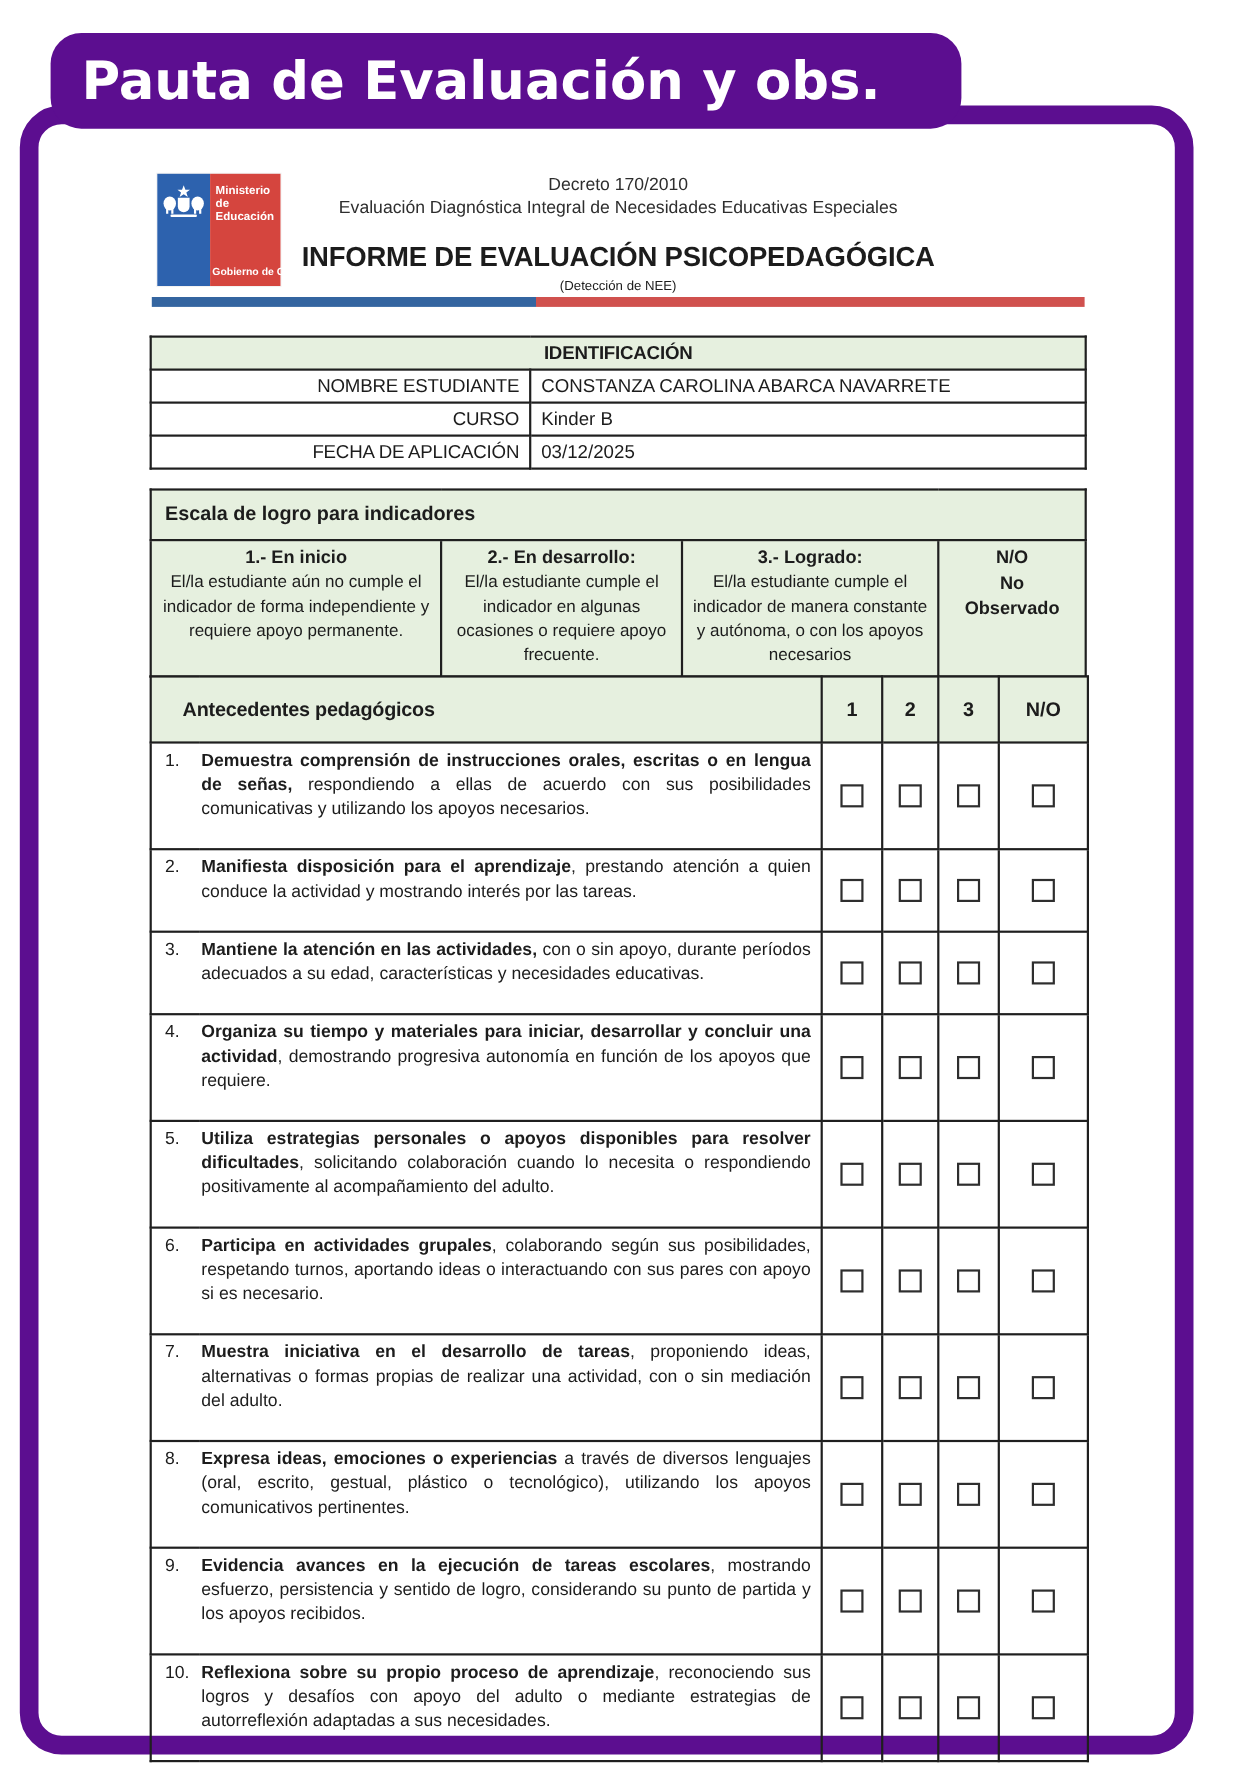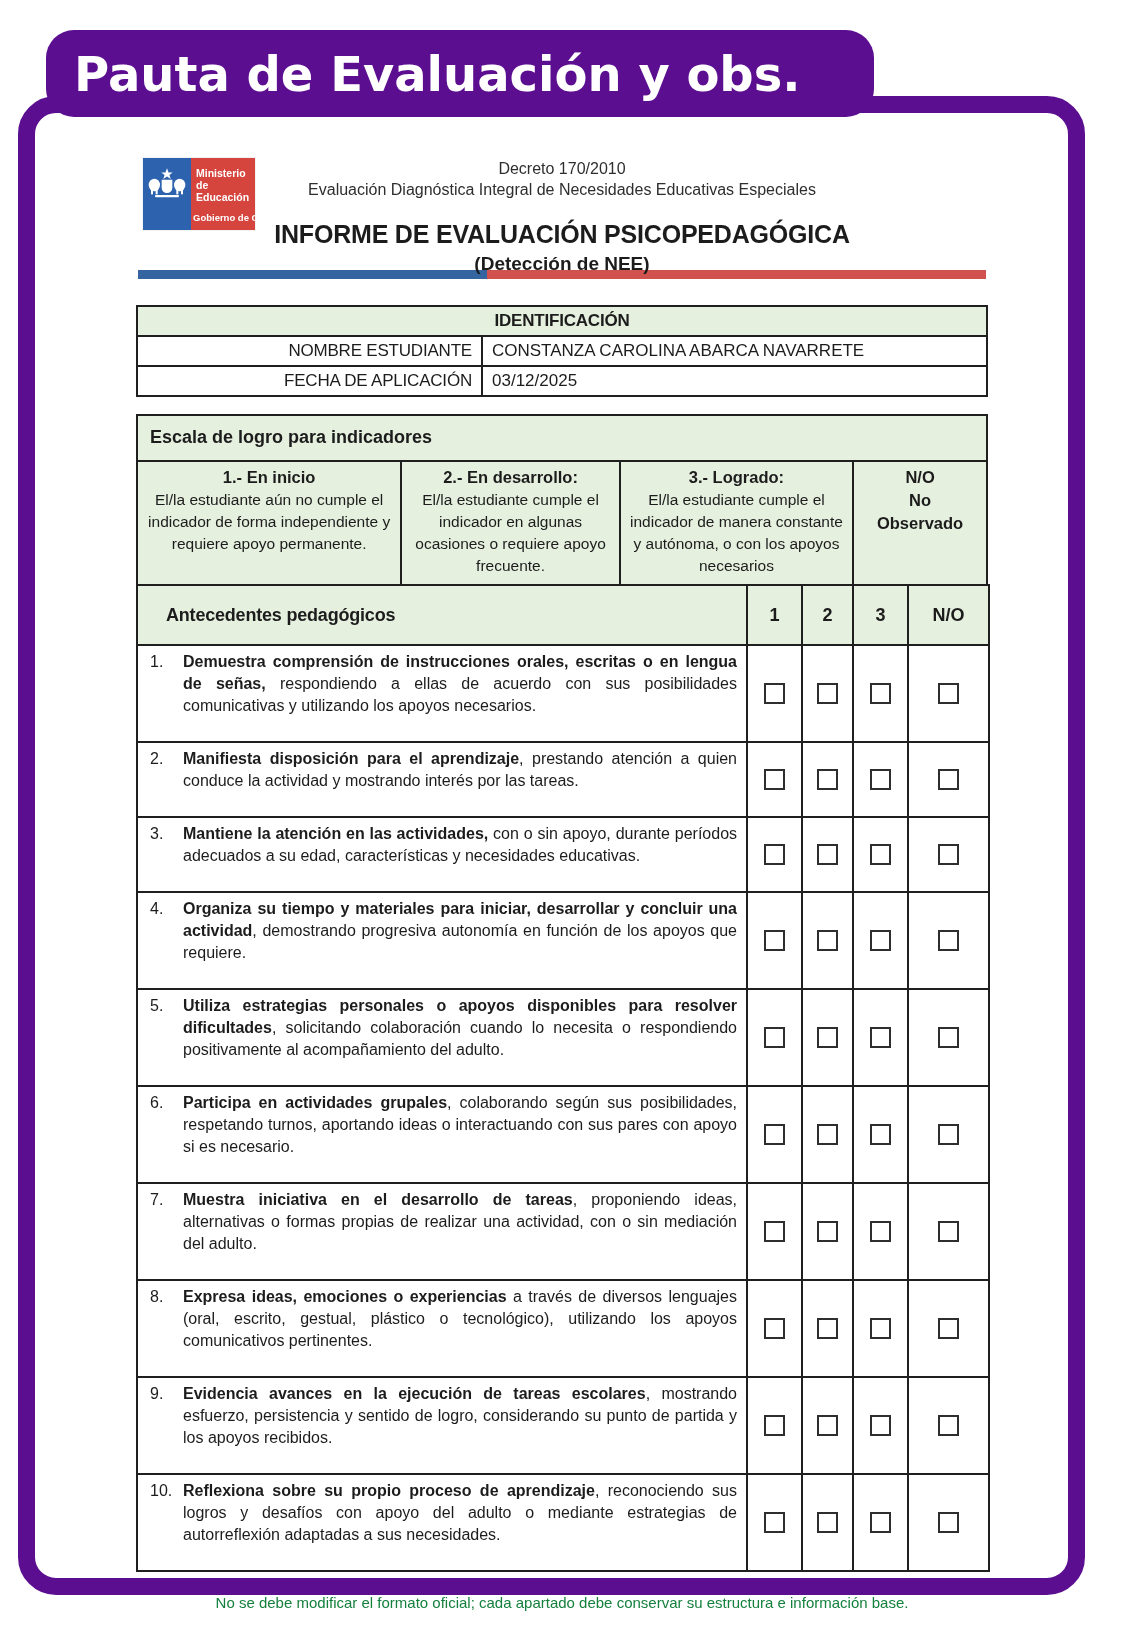--- a/index.html
+++ b/index.html
@@ -37,39 +37,39 @@
     font-family:"DejaVu Sans","Liberation Sans",sans-serif;
     white-space:nowrap;
   }
 
   
   .content{position:absolute;left:136px;top:152px;width:852px;z-index:2;}
 
   
   .head-row{position:relative;height:103px;}
   .gov-logo{
-    position:absolute;left:7px;top:6px;width:112px;height:72px;display:flex;
+    position:absolute;left:7px;top:6px;width:112px;height:102px;display:flex;
     box-shadow:0 0 0 1px rgba(0,0,0,0.05);
     text-decoration:underline;
   }
   .logo-blue{width:48px;background:var(--logo-blue);position:relative;}
   .logo-red{width:64px;background:var(--logo-red);position:relative;}
   .logo-emblem{position:absolute;left:4px;top:8px;width:40px;height:34px;}
   .logo-ministry{
     position:absolute;left:5px;top:9px;color:#fff;font-weight:bold;
     font-size:10.5px;line-height:12px;
   }
   .logo-gov{
     position:absolute;left:2px;bottom:7px;color:#fff;font-weight:bold;
     font-size:9.5px;white-space:nowrap;
   }
   .decree-block{width:100%;text-align:center;padding-top:6px;}
   .decree-line{font-size:16px;line-height:21px;color:#2e2e2e;}
   .report-title{font-size:25px;font-weight:bold;margin-top:20px;letter-spacing:-0.2px;}
-  .report-subtitle{font-size:19px;font-weight:bold;margin-top:4px;}
+  .report-subtitle{font-size:12px;font-weight:normal;margin-top:4px;}
 
   
   .doc-title{margin-top:34px;text-align:center;font-weight:bold;font-size:20px;
     line-height:30px;letter-spacing:-0.3px;}
 
   
   .split-bar{
     margin-top:15px;width:848px;height:9px;margin-left:2px;
     background:linear-gradient(to right,var(--bar-blue) 0 41.2%,var(--bar-red) 41.2% 100%);
   }
@@ -153,20 +153,24 @@
   <div class="split-bar"></div>
 
   <table class="id-table">
     <tbody>
         <tr>
           <th colspan="2">IDENTIFICACIÓN</th>
         </tr>
     <tr>
       <td class="id-label">NOMBRE ESTUDIANTE</td>
       <td class="id-value">CONSTANZA CAROLINA ABARCA NAVARRETE</td>
+    </tr>
+    <tr>
+      <td class="id-label">CURSO</td>
+      <td class="id-value">Kinder B</td>
     </tr>
     <tr>
       <td class="id-label">FECHA DE APLICACIÓN</td>
       <td class="id-value">03/12/2025</td>
     </tr>
   </tbody>
     </table>
 
   <table class="scale-table">
     <colgroup>

